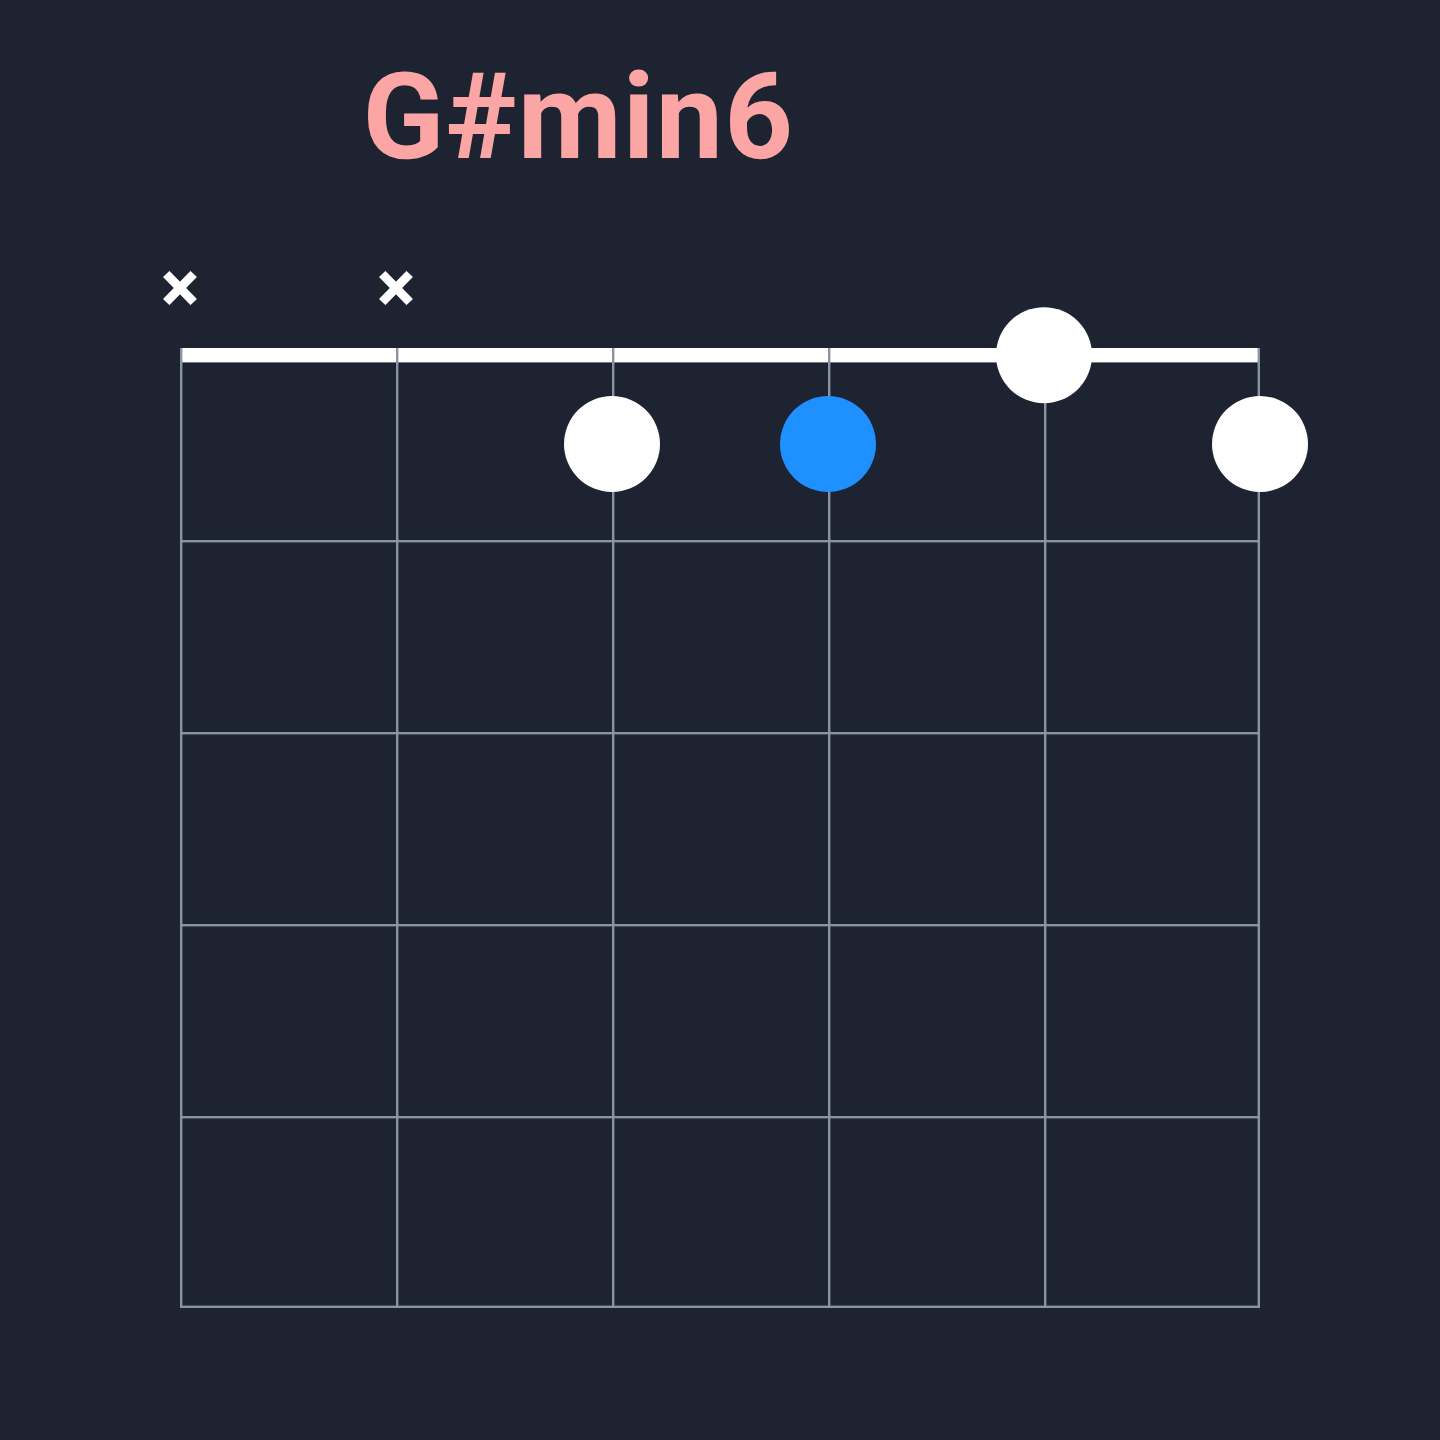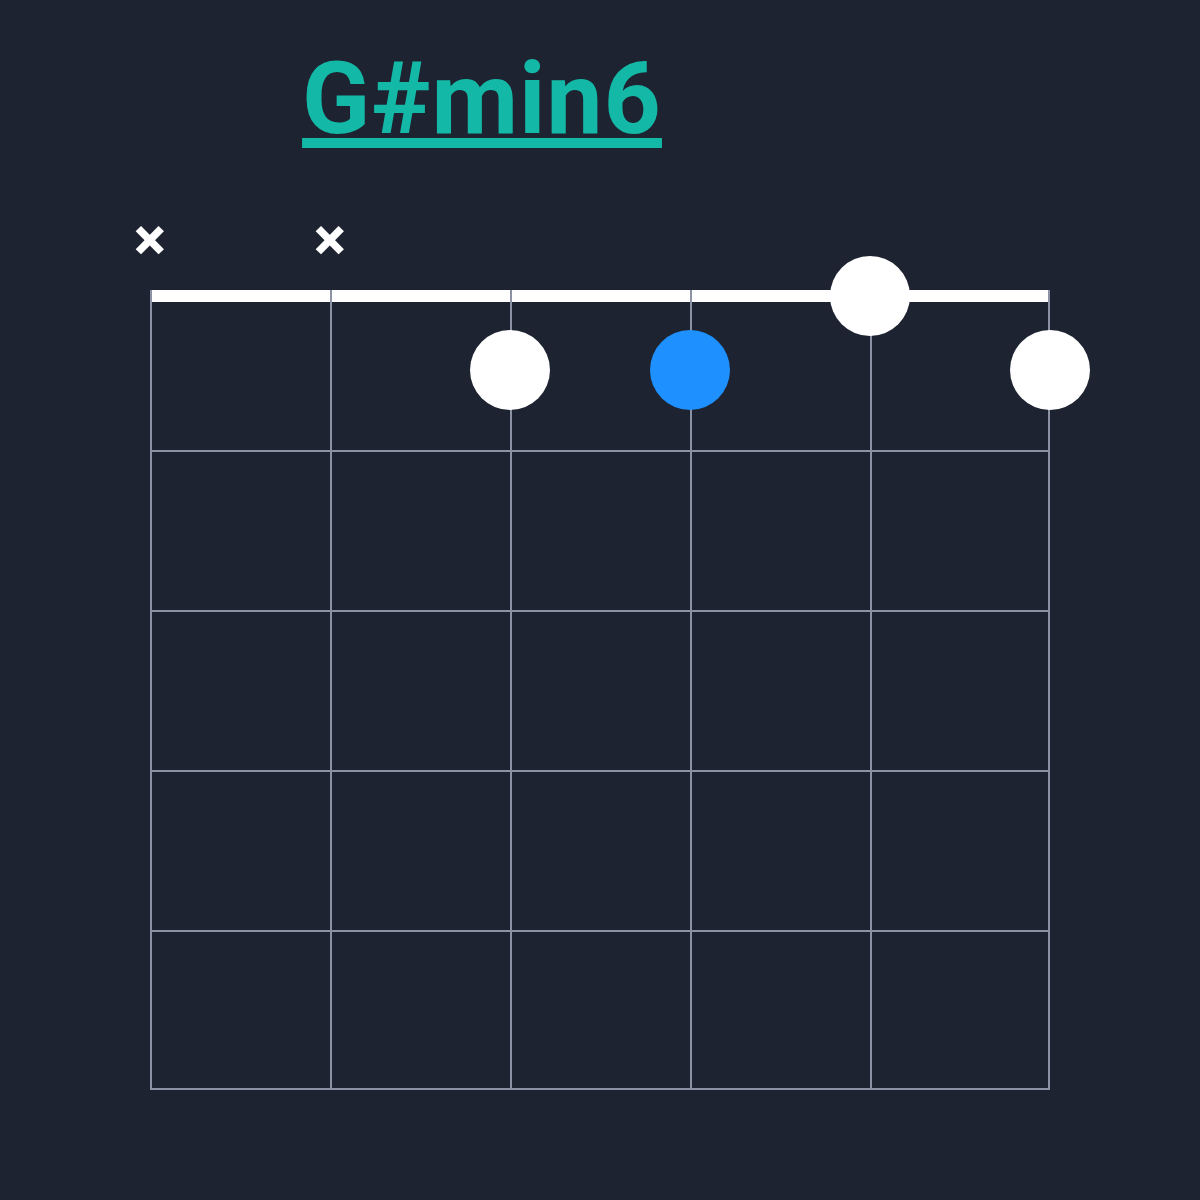--- a/index.html
+++ b/index.html
@@ -15,25 +15,24 @@
     position: relative;
     width: 1200px;
     height: 1200px;
   }
   .chord-title {
     position: absolute;
     top: 40px;
     left: 0;
     width: 964px;
     text-align: center;
-    color: #14b8a6;
+    color: #fca5a5;
     font-size: 100px;
     font-weight: 700;
     letter-spacing: 1px;
-    text-decoration: underline;
   }
   .diagram {
     position: absolute;
     left: 150px;
     top: 290px;
     width: 900px;
     height: 800px;
   }
   
   .nut {

